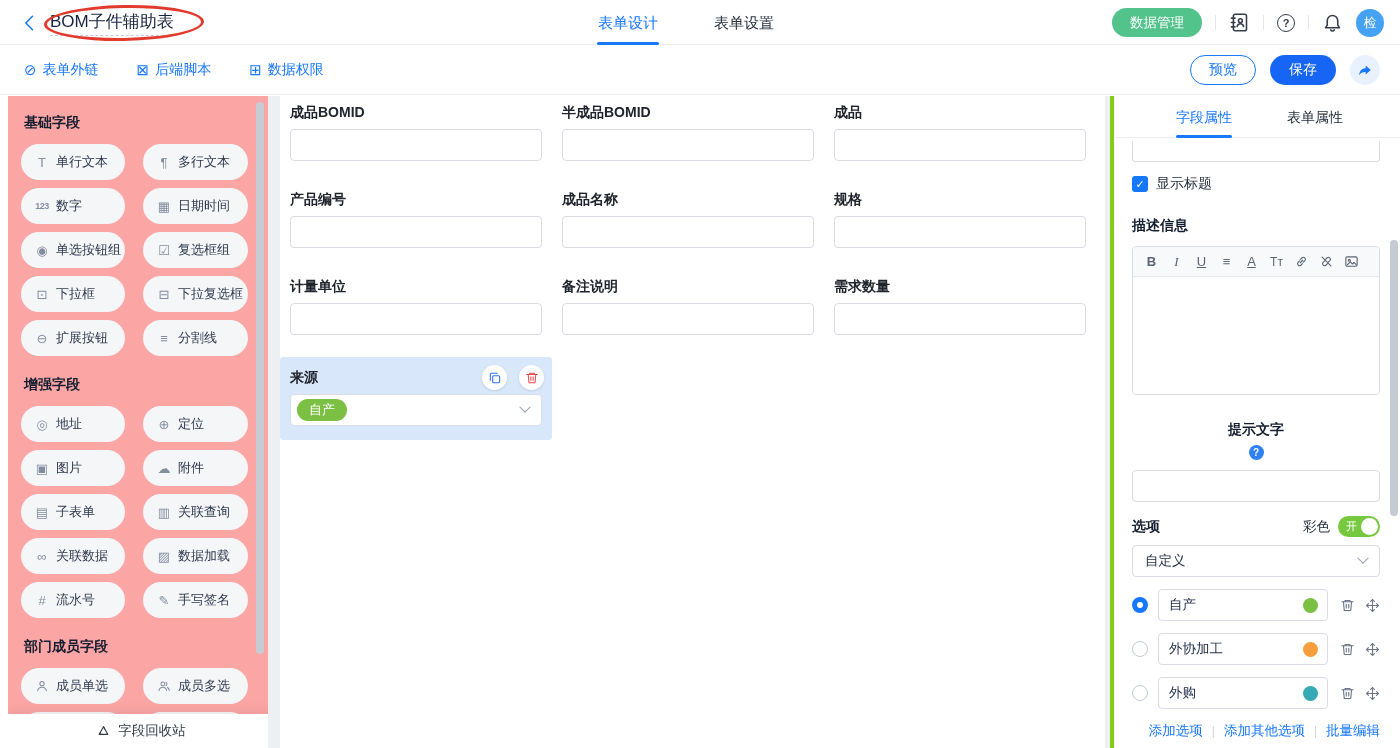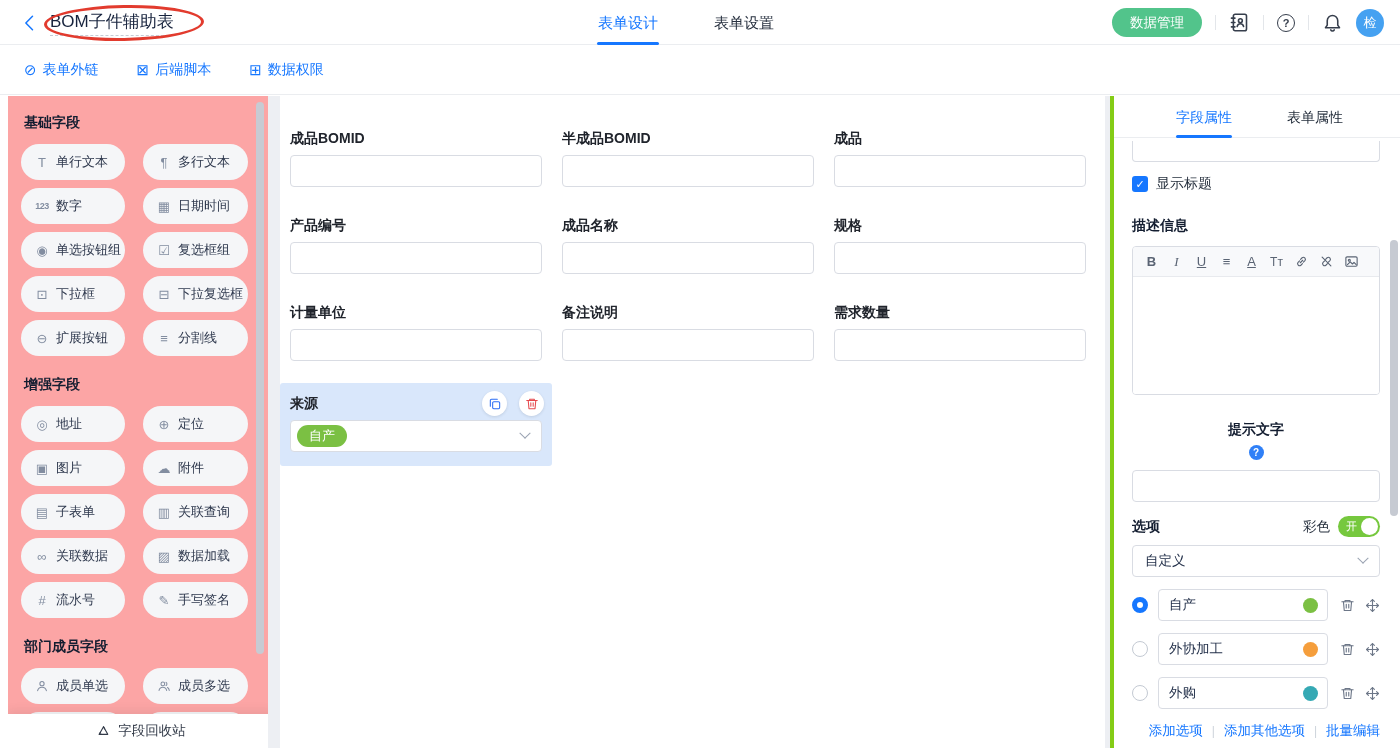--- a/index.html
+++ b/index.html
@@ -48,21 +48,21 @@
   .pill { height:36px; border-radius:18px; background:#f5f6f8; display:flex; align-items:center; padding:0 4px 0 12px; cursor:grab; }
   .pill .pi { width:18px; margin-right:5px; color:#828da0; font-size:13px; text-align:center; flex:none; }
   .pill .pi.num { font-size:9px; font-weight:bold; letter-spacing:-0.5px; }
   .pill .pi svg { width:14px; height:14px; margin:0 auto; }
   .pill .pl { font-size:13px; color:#2e384d; white-space:nowrap; }
   .sb-scroll { position:absolute; right:6px; top:6px; width:8px; height:552px; border-radius:4px; background:#c7cbd3; }
   .sb-footer { position:absolute; bottom:0; left:0; width:266px; height:34px; background:#fff; box-shadow:0 -3px 10px rgba(29,35,41,.08); display:flex; align-items:center; justify-content:center; gap:7px; font-size:13.5px; color:#333b49; cursor:pointer; }
   .sb-footer svg { width:15px; height:15px; color:#333b49; }
 
   
-  .form-panel { margin-left:12px; width:825px; height:100%; background:#fff; padding-top:26px; }
+  .form-panel { margin-left:12px; width:825px; height:100%; background:#fff; }
   .form-grid { display:grid; grid-template-columns:repeat(3,272px); align-items:start; }
   .field-cell { padding:8px 10px; margin-bottom:14px; border-radius:3px; cursor:pointer; }
   .f-label { display:block; font-size:14px; font-weight:bold; color:#20242c; margin-bottom:7px; }
   .f-input { height:32px; background:#fff; border:1px solid #d9dce3; border-radius:4px; }
   .field-cell.selected { grid-column:1; background:#d9e7fb; position:relative; padding:12px 10px 14px; margin-bottom:0; }
   .cell-actions { position:absolute; top:8px; right:8px; display:flex; gap:12px; }
   .act-btn { width:25px; height:25px; border-radius:50%; background:#fff; display:flex; align-items:center; justify-content:center; cursor:pointer; box-shadow:0 1px 3px rgba(20,30,50,.12); }
   .act-btn svg { width:14px; height:14px; }
   .act-copy { color:#2b6df5; }
   .act-del { color:#e5484d; }
@@ -167,20 +167,29 @@
     </span>
     <span class="sub-link" data-name="backend-script-link">
       <span class="g" data-name="script-icon">⊠</span>
       <span data-name="backend-script-link-label">后端脚本</span>
     </span>
     <span class="sub-link" data-name="data-permission-link">
       <span class="g" data-name="permission-icon">⊞</span>
       <span data-name="data-permission-link-label">数据权限</span>
     </span>
   </div>
+  <div class="sub-right">
+    <span class="btn-outline" data-name="preview-button">预览</span>
+    <span class="btn-solid" data-name="save-button">保存</span>
+    <span class="btn-share" data-name="share-button">
+      <svg viewBox="0 0 24 24" data-name="share-arrow-icon">
+          <path d="M13 5.2 20.6 12 13 18.8v-3.9C8.2 14.9 5.2 16.7 3.2 19.7c.3-6.2 3.8-10 9.8-10.4z"></path>
+        </svg>
+    </span>
+  </div>
 </div>
 
 <div class="sidebar" data-name="field-library-sidebar">
   <div class="sb-content">
     <div class="sb-section">
       <div class="sb-title" data-name="section-title-basic-fields">基础字段</div>
       <div class="sb-grid">
         <div class="pill" data-name="field-pill-single-line-text">
             <span class="pi" data-name="single-line-text-icon">T</span>
             <span class="pl" data-name="pill-label">单行文本</span>

